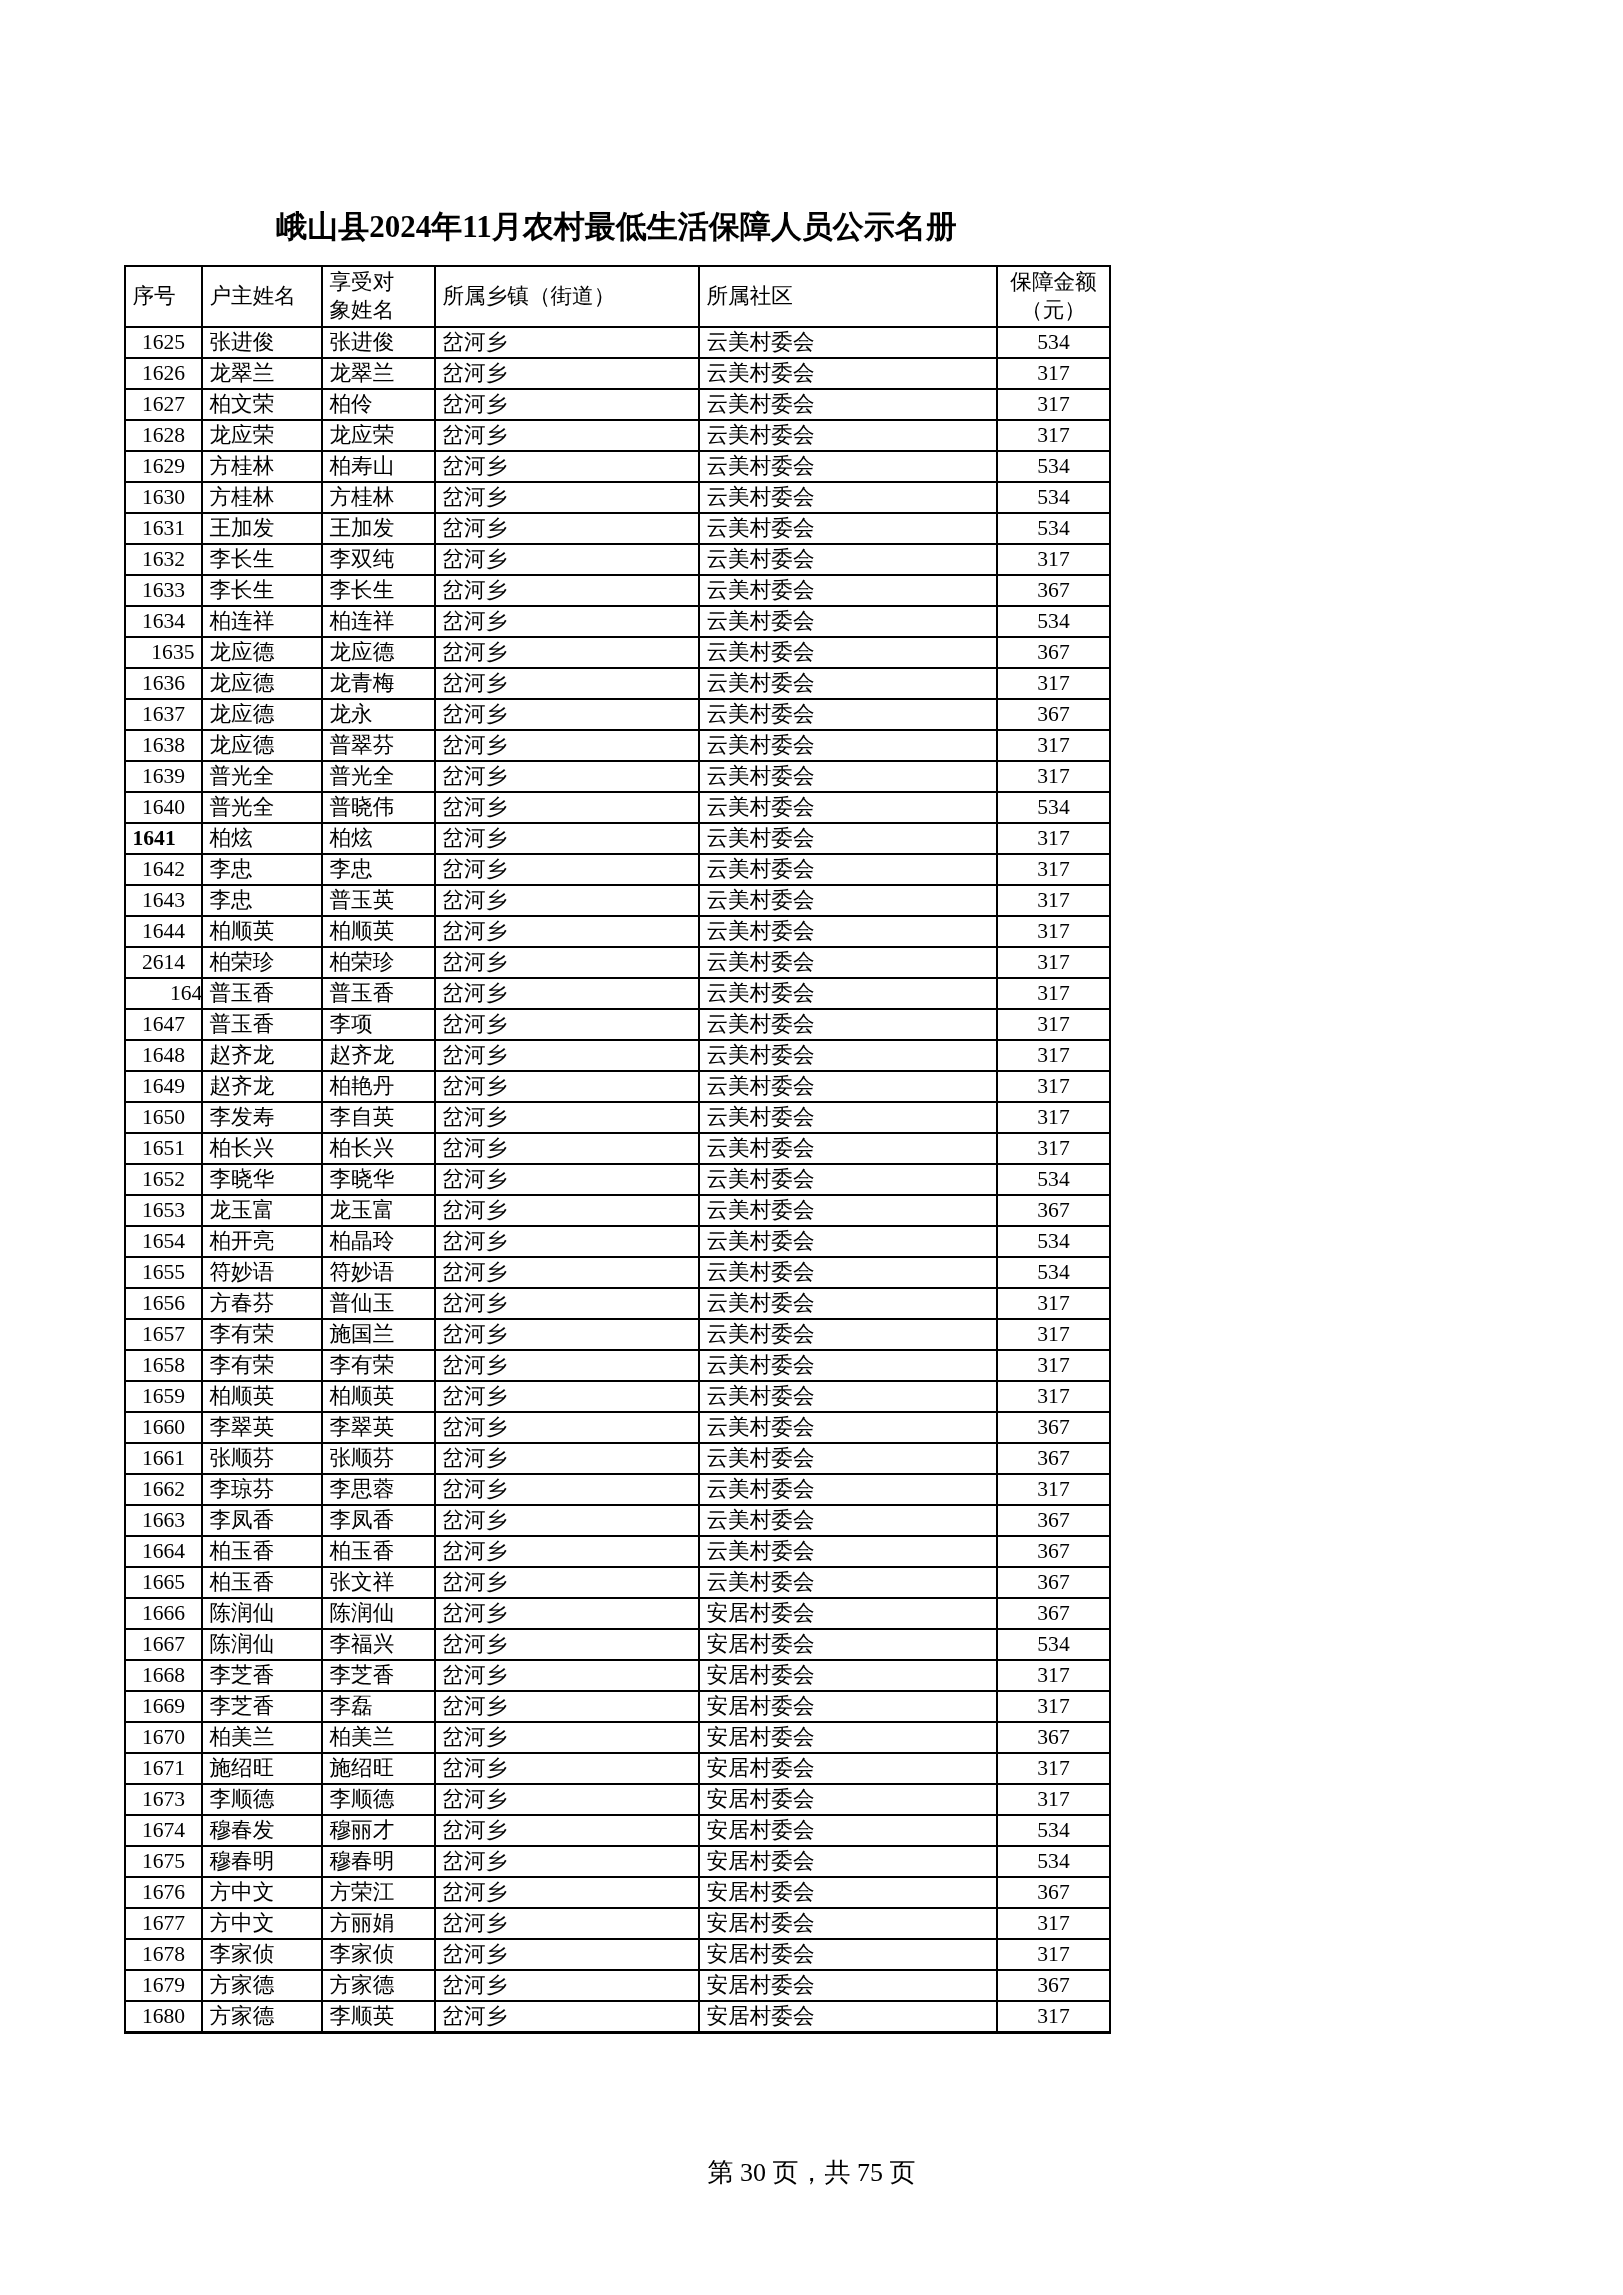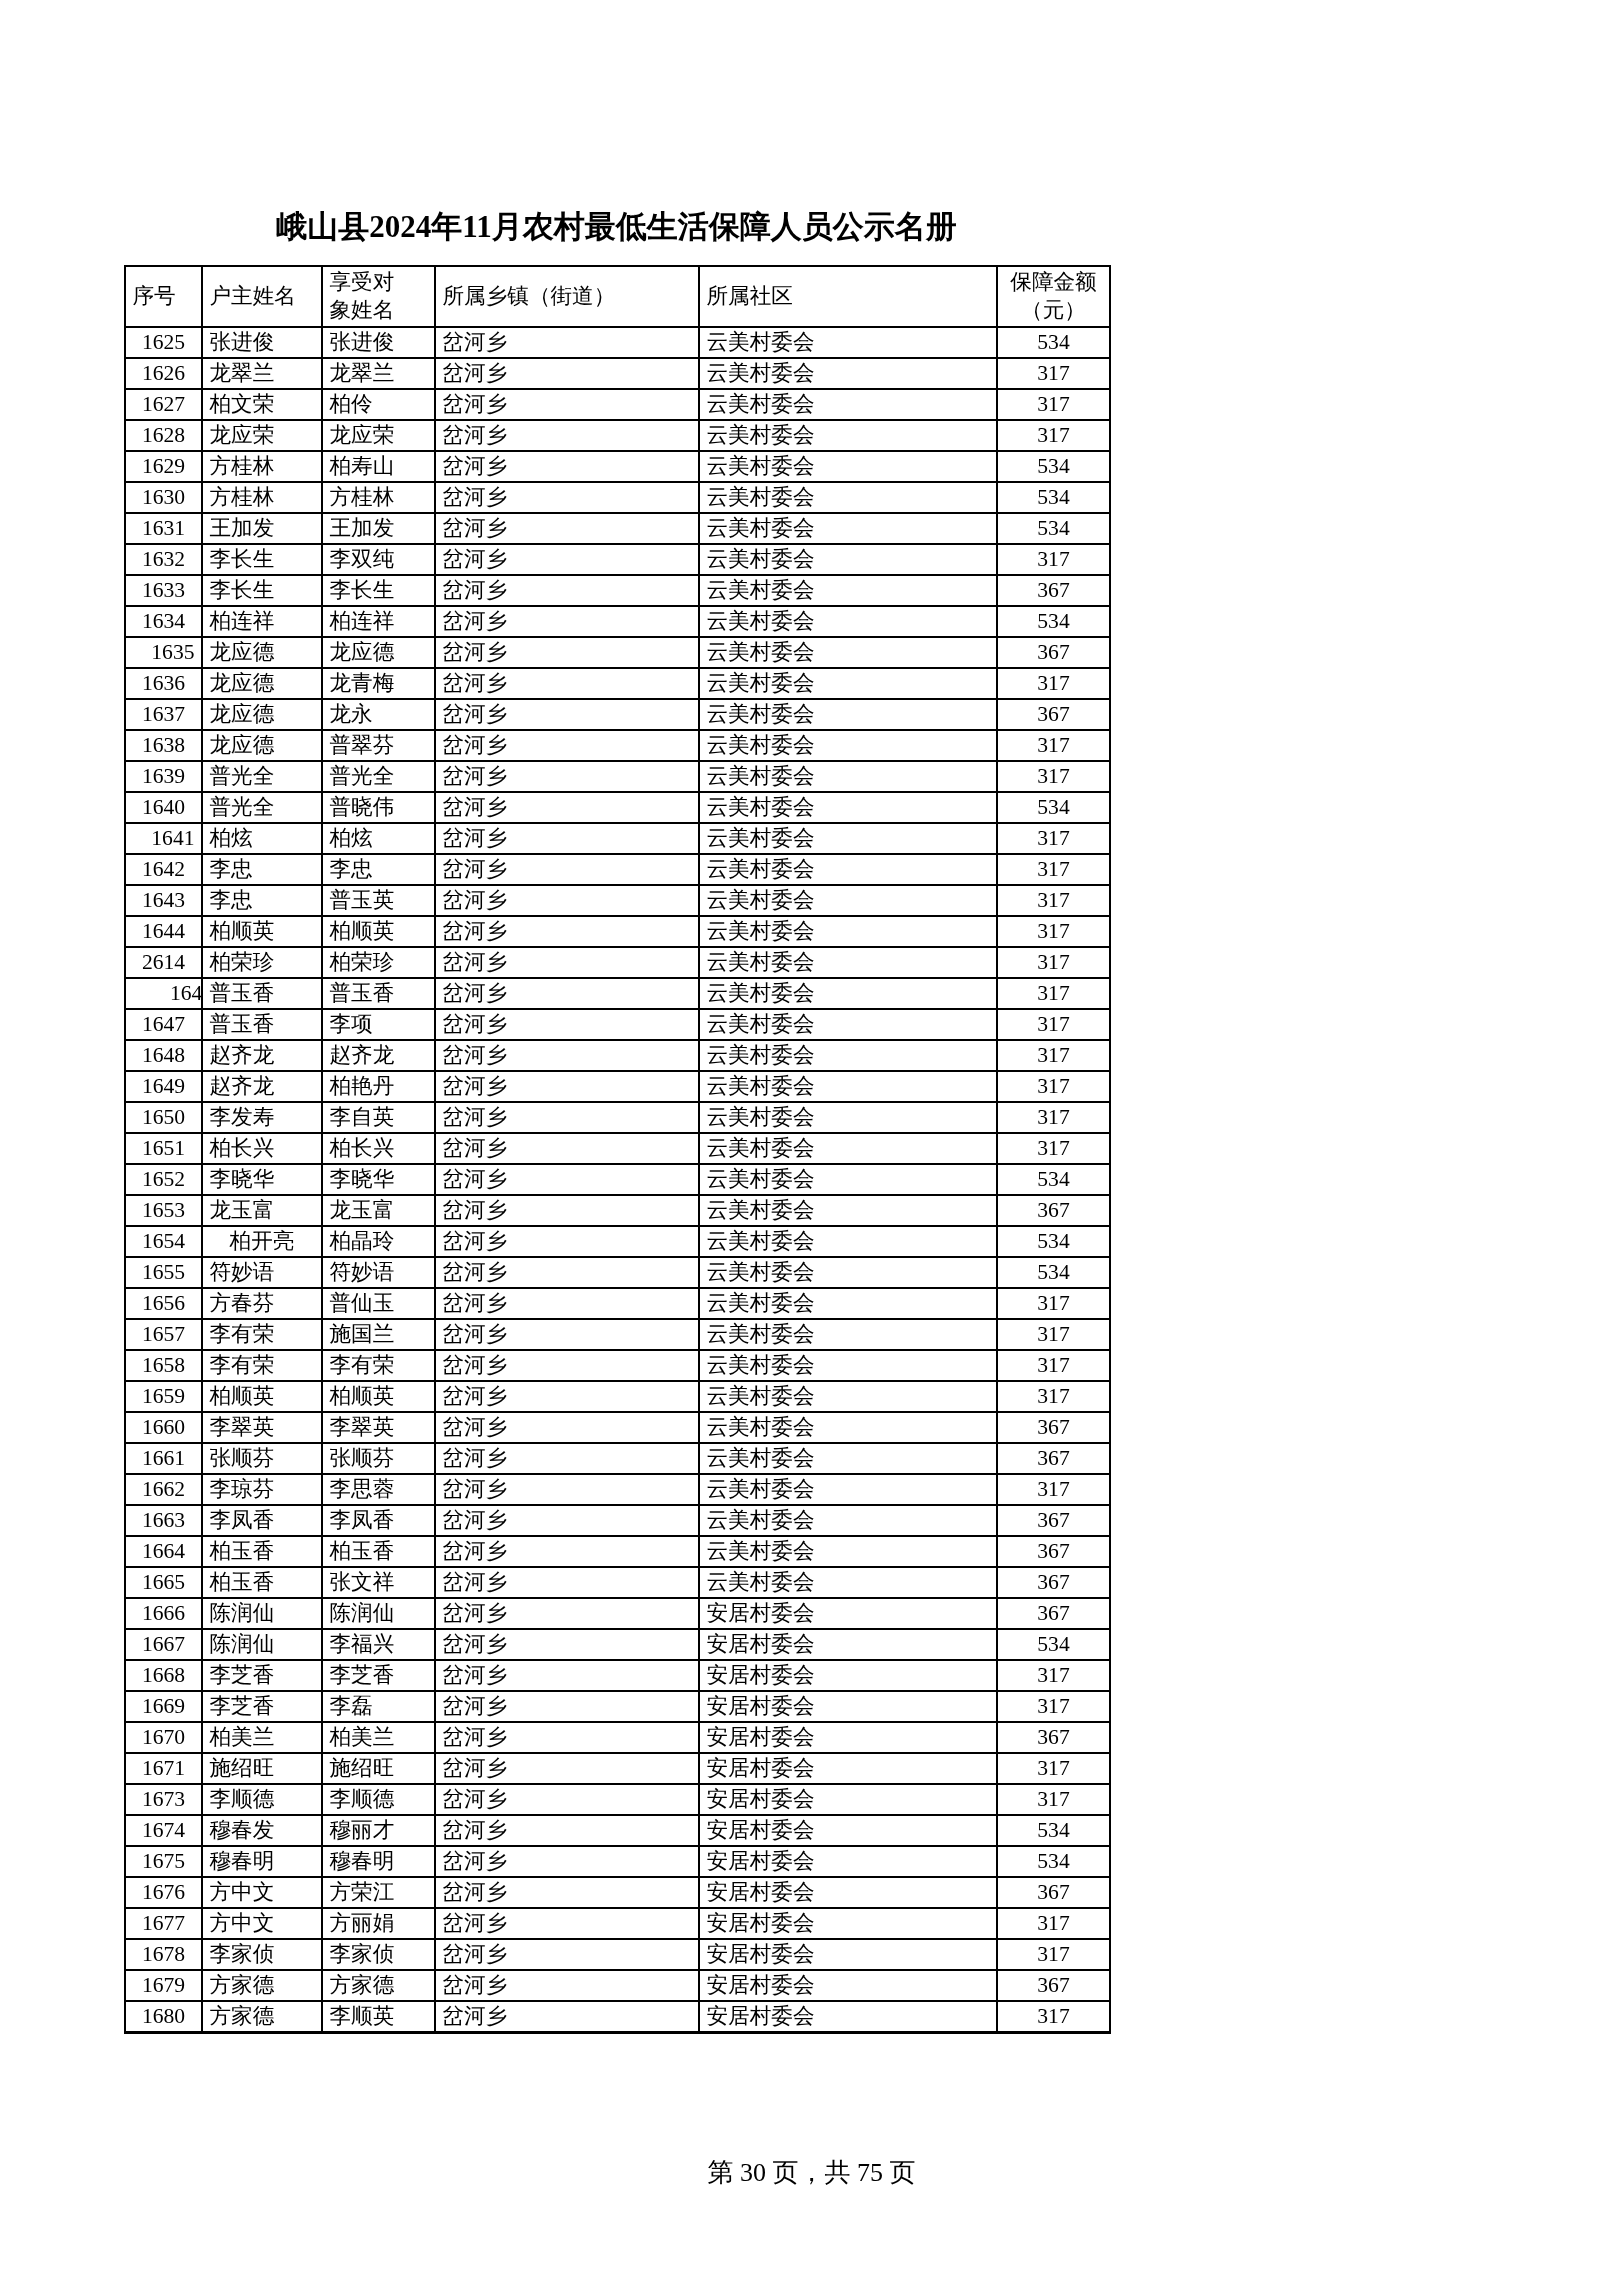--- a/index.html
+++ b/index.html
@@ -220,21 +220,21 @@
         </tr>
         <tr>
           <td style="text-align: center;">1640</td>
           <td style="text-align: left;">普光全</td>
           <td style="text-align: left;">普晓伟</td>
           <td style="text-align: left;">岔河乡</td>
           <td style="text-align: left;">云美村委会</td>
           <td style="text-align: center;">534</td>
         </tr>
         <tr>
-          <td style="text-align: right;">1641</td>
+          <td style="text-align: left; font-weight: bold;">1641</td>
           <td style="text-align: left;">柏炫</td>
           <td style="text-align: left;">柏炫</td>
           <td style="text-align: left;">岔河乡</td>
           <td style="text-align: left;">云美村委会</td>
           <td style="text-align: center;">317</td>
         </tr>
         <tr>
           <td style="text-align: center;">1642</td>
           <td style="text-align: left;">李忠</td>
           <td style="text-align: left;">李忠</td>
@@ -325,21 +325,21 @@
         <tr>
           <td style="text-align: center;">1653</td>
           <td style="text-align: left;">龙玉富</td>
           <td style="text-align: left;">龙玉富</td>
           <td style="text-align: left;">岔河乡</td>
           <td style="text-align: left;">云美村委会</td>
           <td style="text-align: center;">367</td>
         </tr>
         <tr>
           <td style="text-align: center;">1654</td>
-          <td style="text-align: center; margin-left: 17px;">柏开亮</td>
+          <td style="text-align: left; margin-left: 17px;">柏开亮</td>
           <td style="text-align: left;">柏晶玲</td>
           <td style="text-align: left;">岔河乡</td>
           <td style="text-align: left;">云美村委会</td>
           <td style="text-align: center;">534</td>
         </tr>
         <tr>
           <td style="text-align: center;">1655</td>
           <td style="text-align: left;">符妙语</td>
           <td style="text-align: left;">符妙语</td>
           <td style="text-align: left;">岔河乡</td>

